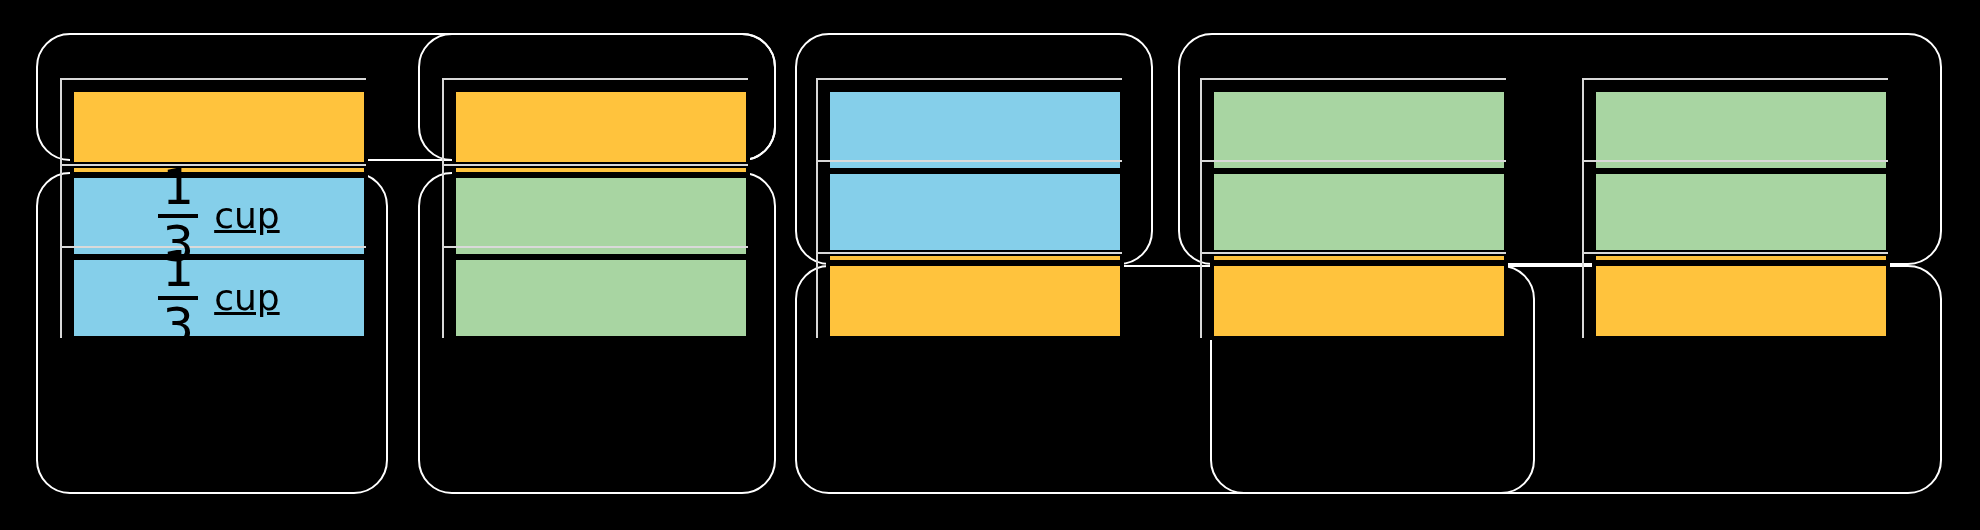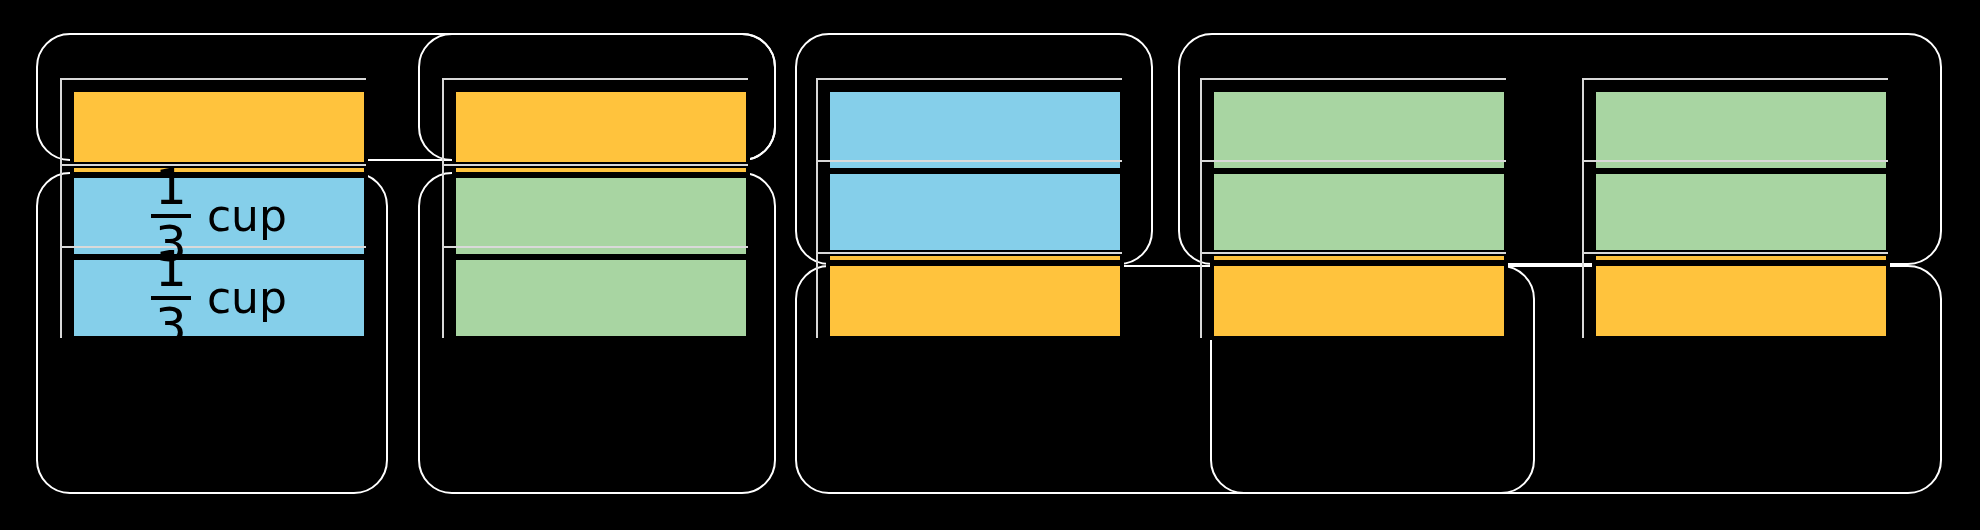--- a/index.html
+++ b/index.html
@@ -76,21 +76,21 @@
   }
   .frac .num { padding: 0 4px; }
   .frac .bar-line {
     width: 100%;
     min-width: 34px;
     height: 4px;
     background: #000000;
     margin: 3px 0;
   }
   .frac .den { padding: 0 4px; }
-  .unit { font-size: 44px; }
+  .unit { font-size: 36px; text-decoration: underline; }
 </style>
 </head>
 <body>
 
 <div id="stage">
 
   <div class="bracket" style="left:36px; top:33px; width:740px; height:128px;"></div>
   <div class="bracket" style="left:36px; top:172px; width:352px; height:322px;"></div>
 
   <div class="bracket" style="left:418px; top:33px; width:358px; height:128px;"></div>

